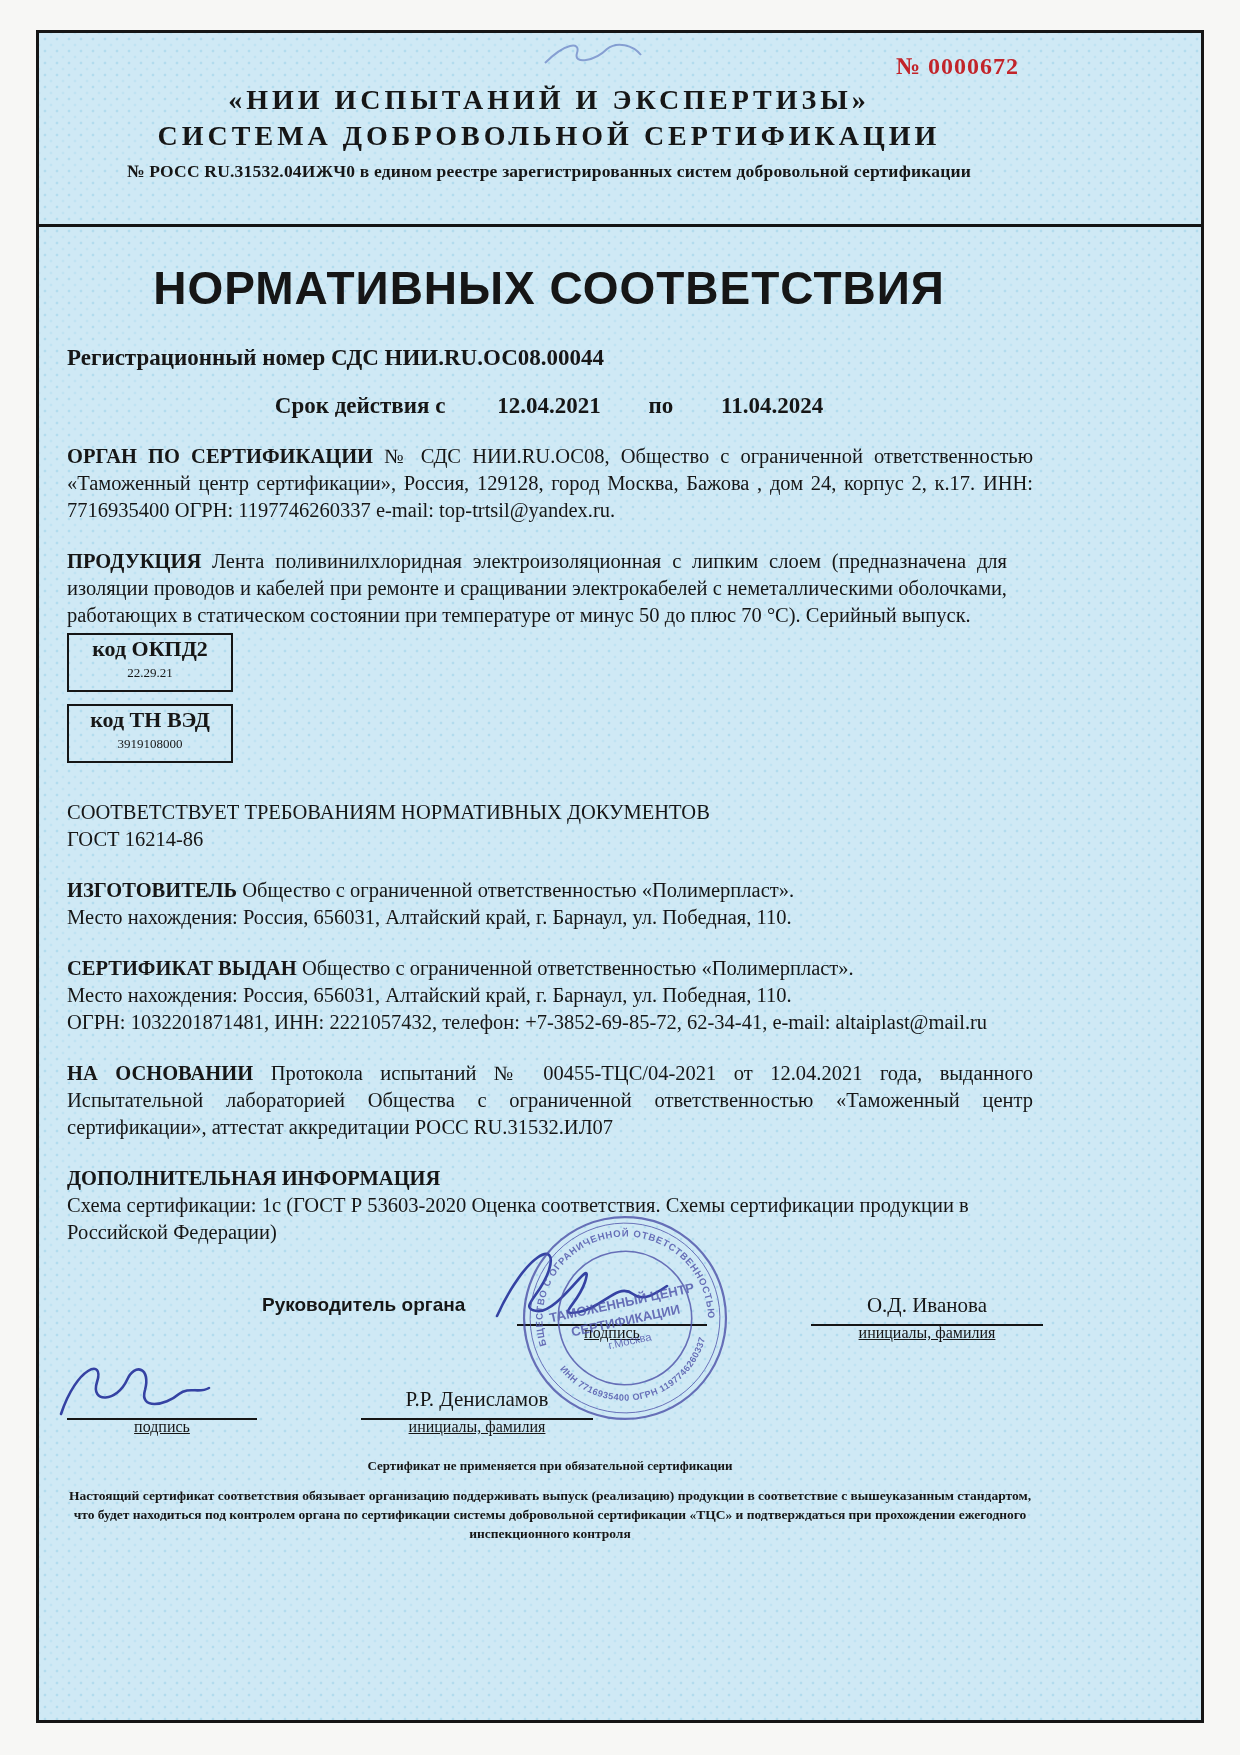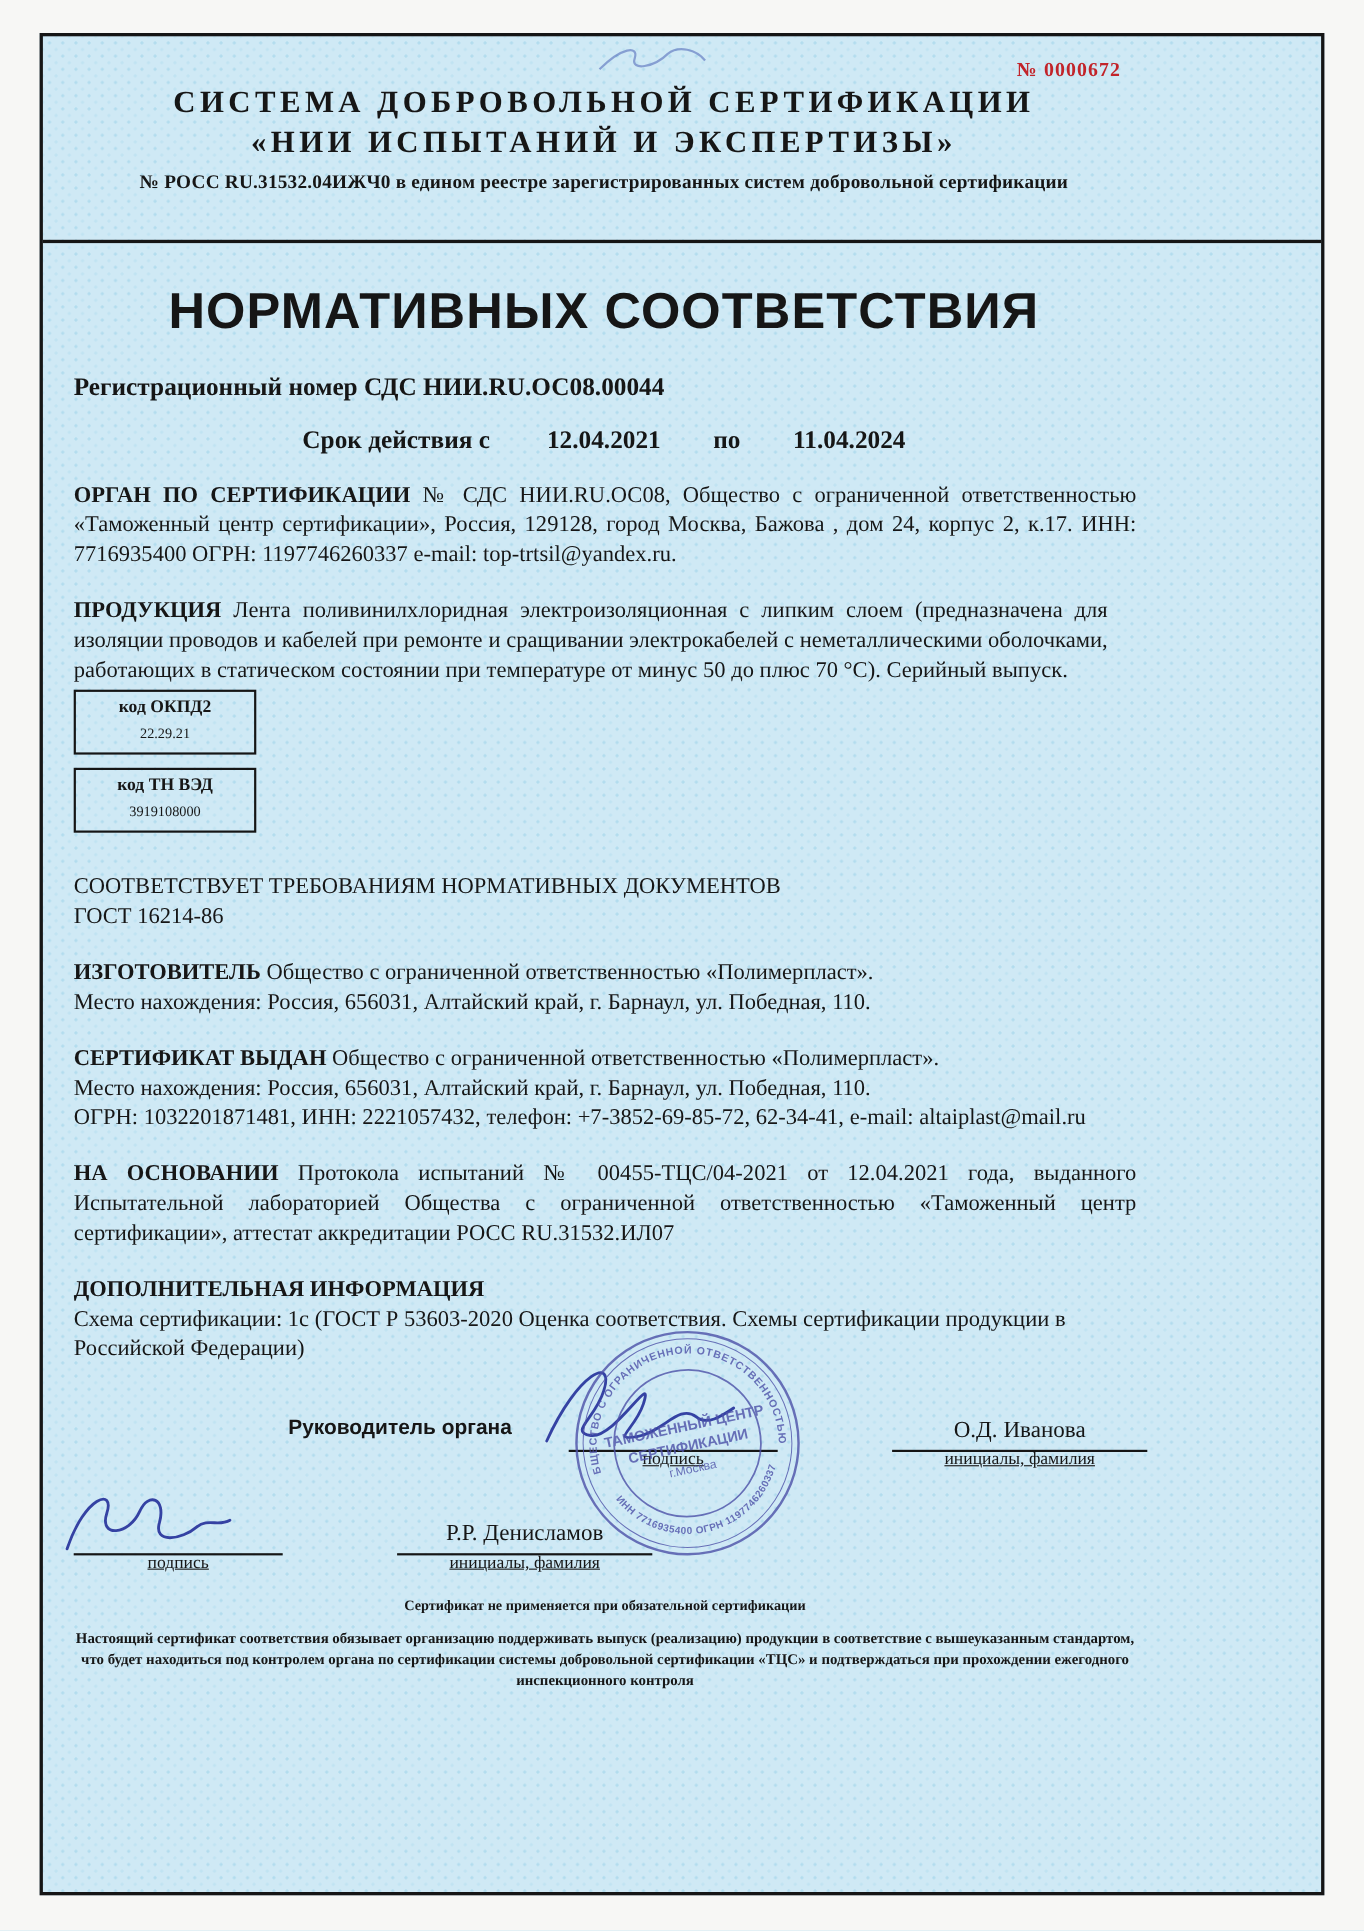--- a/index.html
+++ b/index.html
@@ -26,21 +26,21 @@
     background-image:
       radial-gradient(circle, var(--bg-dot) 1.1px, transparent 1.7px),
       radial-gradient(circle, var(--bg-dot2) 1.1px, transparent 1.7px);
     background-size:12px 12px,12px 12px;
     background-position:0 0,6px 6px;
     overflow:hidden;
   }
   .pen-mark{position:absolute;left:498px;top:2px;opacity:.5;}
   .cert-number{
     margin:20px 182px 0 0;text-align:right;
-    color:var(--red);font-weight:bold;font-size:18px;letter-spacing:1px;
+    color:var(--red);font-weight:bold;font-size:24px;letter-spacing:1px;
   }
   .header{margin:2px 170px 0 28px;text-align:center;}
   .header-line{font-weight:bold;font-size:28px;letter-spacing:4px;line-height:36px;}
   .registry{margin-top:7px;font-weight:bold;font-size:17.5px;letter-spacing:.2px;}
   .divider{margin-top:42px;height:3px;background:#151515;}
   .title{
     margin:34px 170px 0 28px;text-align:center;
     font-family:"Liberation Sans", sans-serif;font-weight:bold;
     font-size:46px;letter-spacing:1px;
   }
@@ -50,21 +50,21 @@
   .validity .gap-m{margin-left:42px;}
   .bodyarea{margin:0 168px 0 28px;font-size:20.5px;line-height:27px;}
   .sec{margin-top:24px;text-align:justify;}
   .lbl{font-weight:bold;}
   .blockline{text-align:left;}
   .prod-row{display:flex;margin-top:24px;flex-direction:column;}
   .prod-text{flex:1;padding-right:26px;text-align:justify;}
   .codes{width:166px;flex:none;padding-top:4px;}
   .code-box{border:2px solid #151515;text-align:center;padding:2px 2px 5px;}
   .code-box + .code-box{margin-top:12px;}
-  .code-label{font-weight:bold;font-size:16px;line-height:24px;}
+  .code-label{font-weight:bold;font-size:22px;line-height:24px;}
   .code-value{font-size:13px;line-height:24px;}
   .req-label{font-weight:normal;margin-top:36px;}
   .sign-block{position:relative;margin-top:28px;}
   .sig-row{display:flex;align-items:flex-end;height:52px;position:relative;z-index:2;}
   .sig-row.second{margin-top:42px;}
   .sig-role{
     margin-left:195px;width:255px;flex:none;
     font-family:"Liberation Sans", sans-serif;font-weight:bold;font-size:19px;
     padding-bottom:8px;
   }
@@ -101,22 +101,22 @@
 
 <div class="frame">
 
   <svg class="pen-mark" width="120" height="40" viewBox="0 0 120 40">
     <path d="M8,28 C 28,8 44,6 40,18 C 36,30 58,26 70,14 C 80,6 96,10 104,20" fill="none" stroke="#3f57b0" stroke-width="2"></path>
   </svg>
 
   <div class="cert-number">№ 0000672</div>
 
   <div class="header">
+    <div class="header-line">«НИИ ИСПЫТАНИЙ И ЭКСПЕРТИЗЫ»</div>
     <div class="header-line">СИСТЕМА ДОБРОВОЛЬНОЙ СЕРТИФИКАЦИИ</div>
-    <div class="header-line">«НИИ ИСПЫТАНИЙ И ЭКСПЕРТИЗЫ»</div>
     <div class="registry">№ РОСС RU.31532.04ИЖЧ0 в едином реестре зарегистрированных систем добровольной сертификации</div>
   </div>
 
   <div class="divider"></div>
 
   <div class="title">НОРМАТИВНЫХ СООТВЕТСТВИЯ</div>
 
   <div class="regline">Регистрационный номер СДС НИИ.RU.ОС08.00044</div>
 
   <div class="validity">

